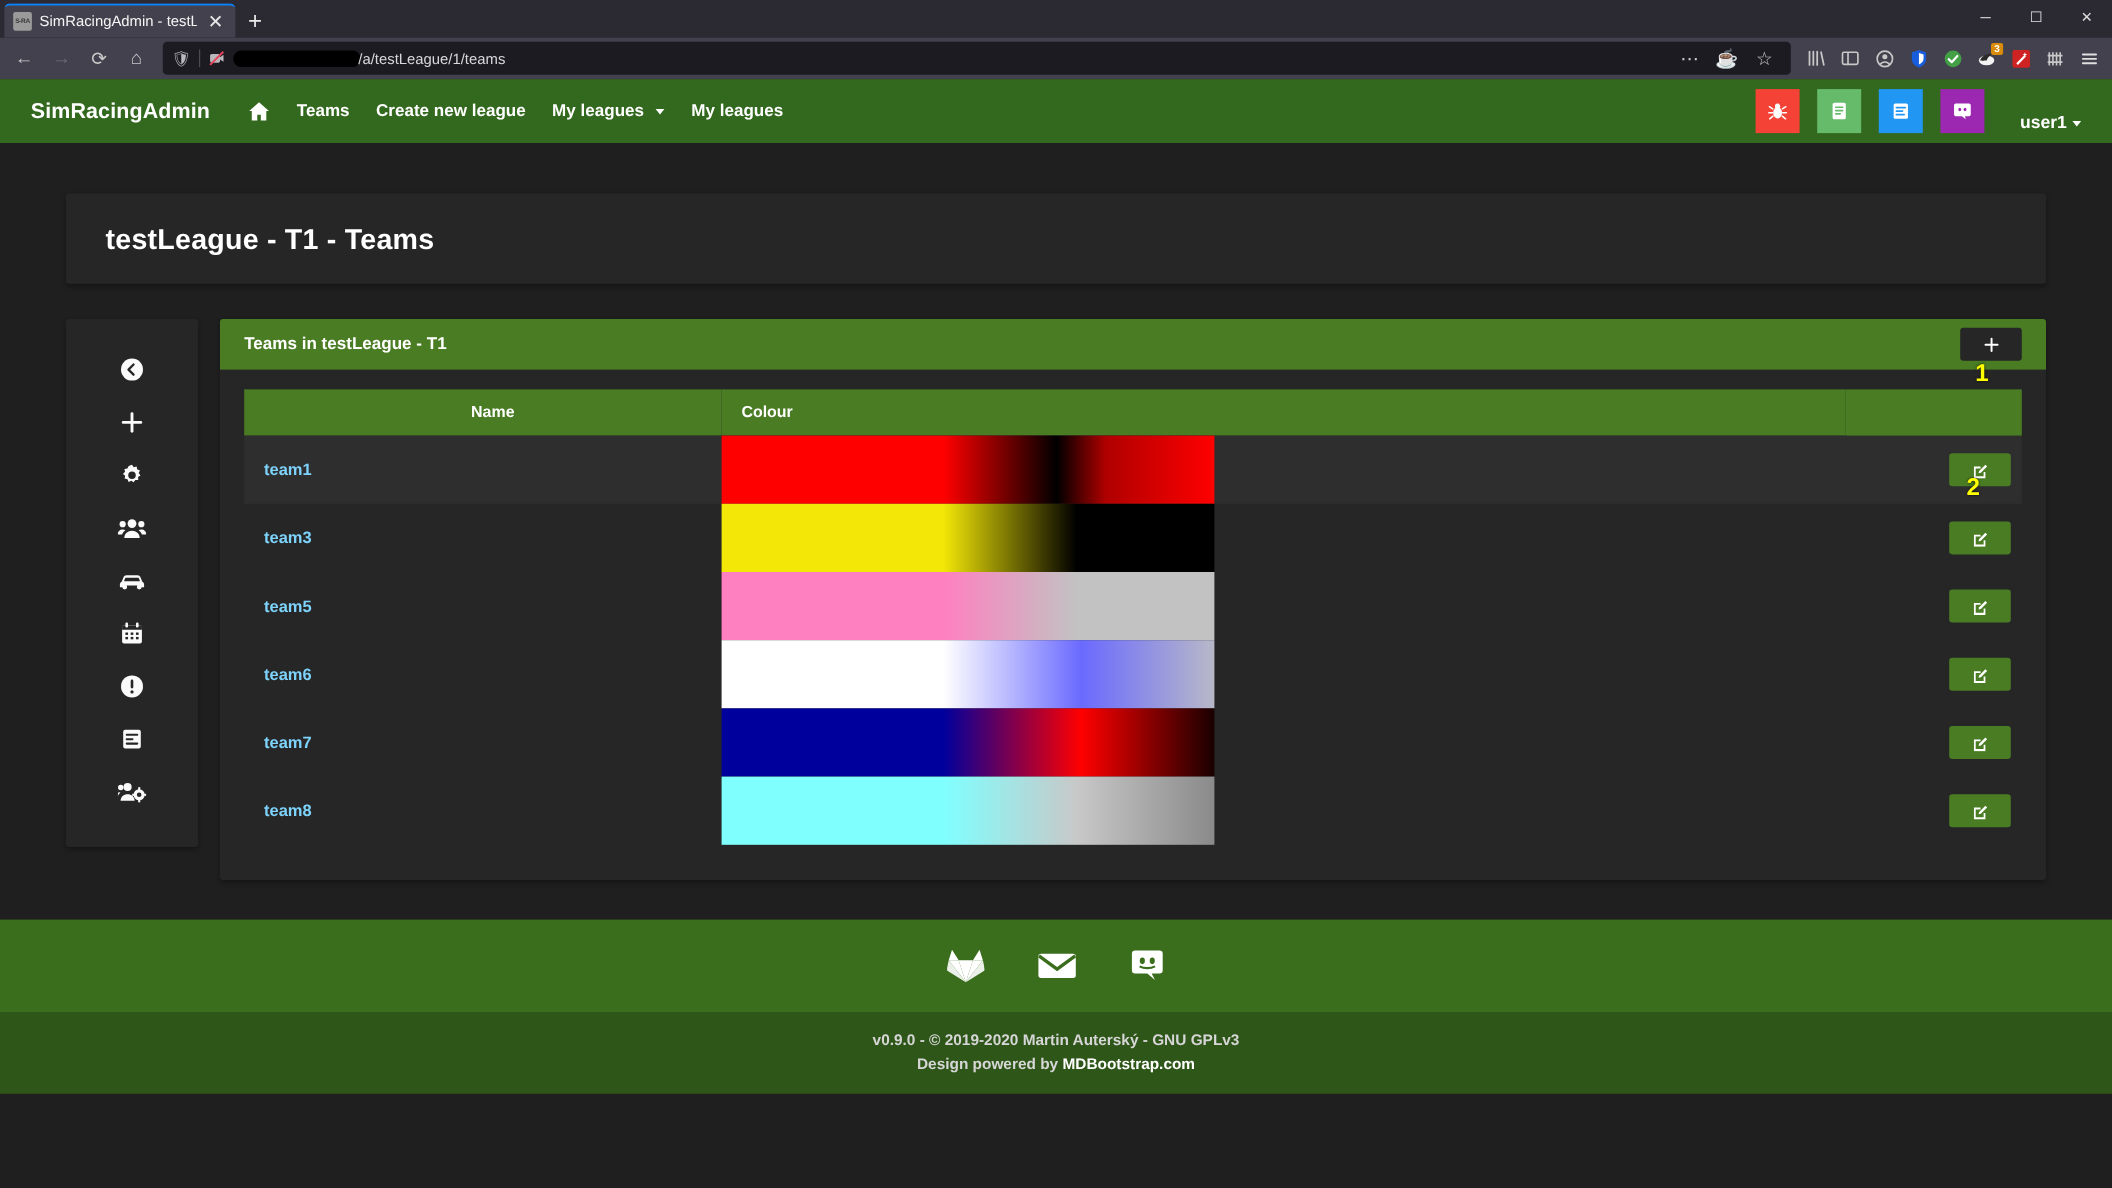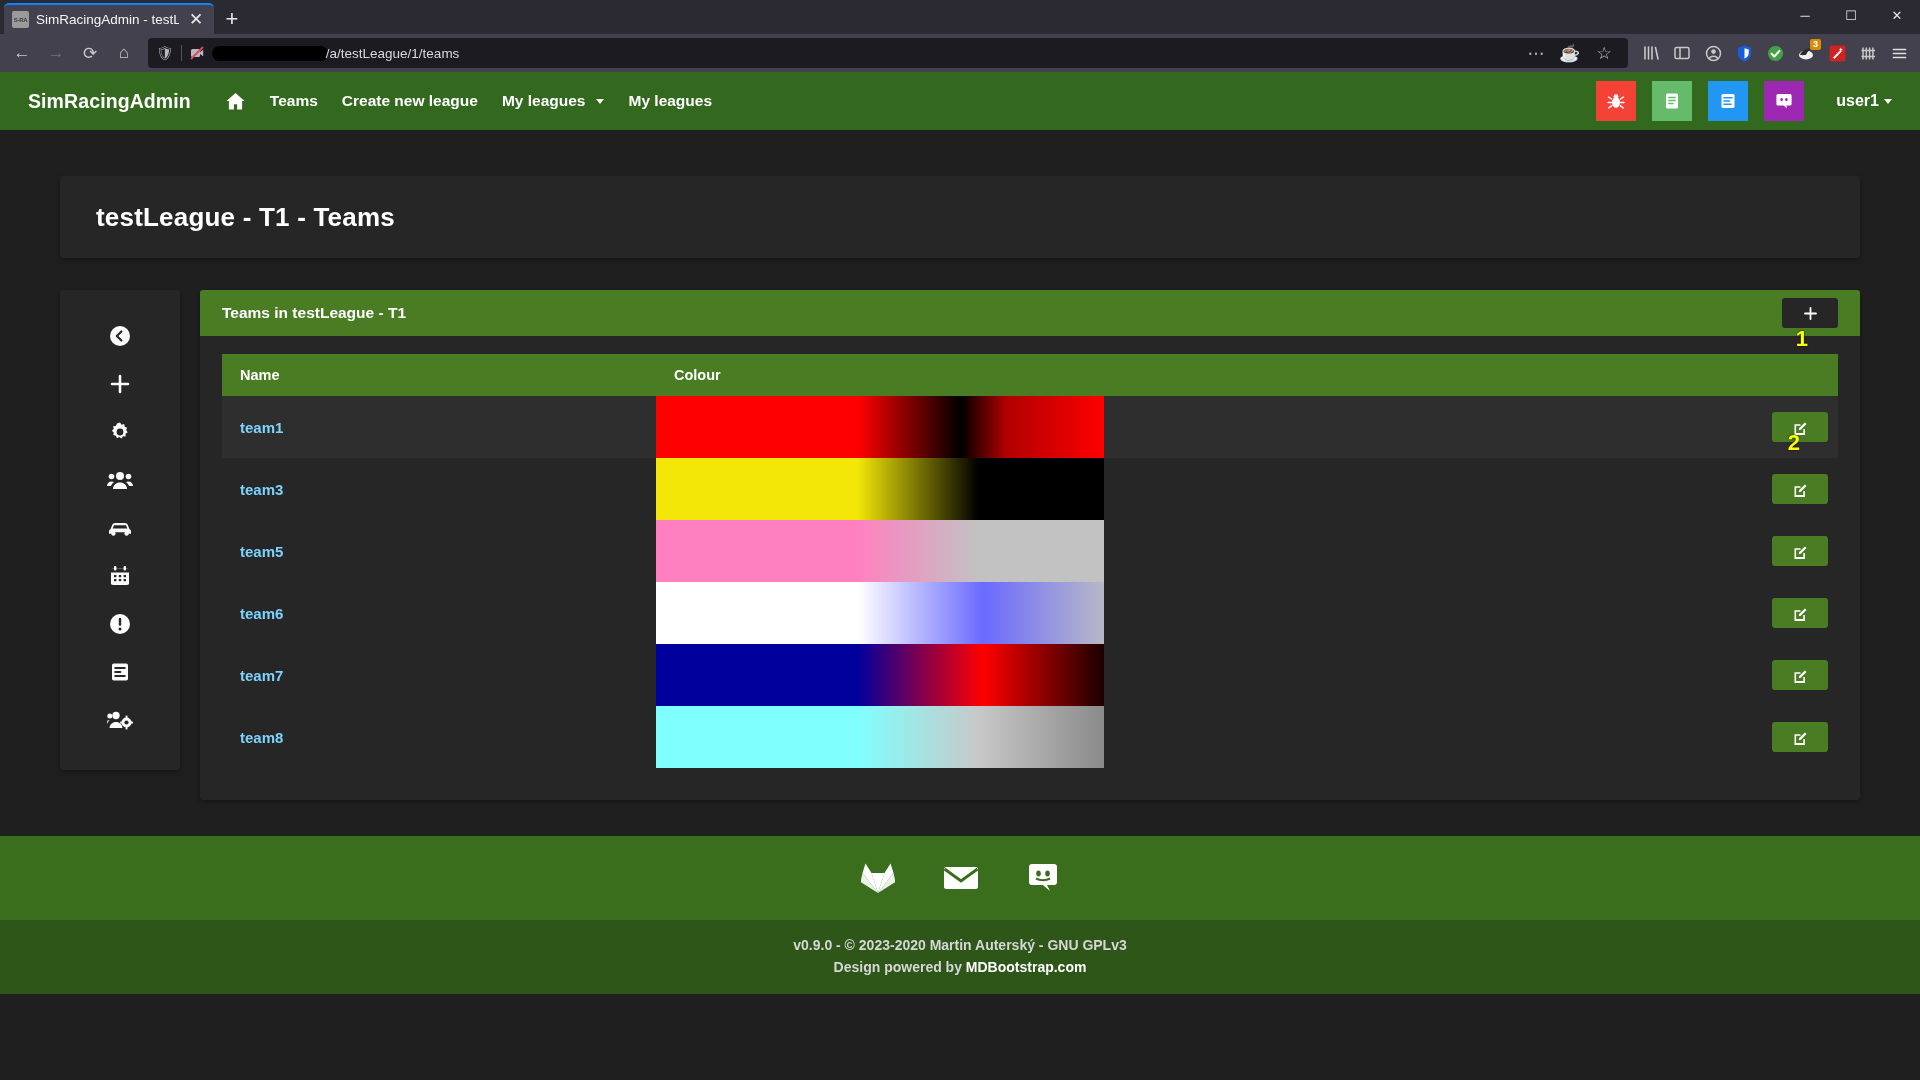--- a/index.html
+++ b/index.html
@@ -94,21 +94,21 @@
   .nav-links { display: flex; align-items: center; gap: 0; }
   .nav-link {
     color: #ffffff; font-size: 15.5px; font-weight: bold; padding: 0 12px;
     display: flex; align-items: center; gap: 6px; white-space: nowrap;
   }
   .caret {
     width: 0; height: 0; border-left: 4.5px solid transparent;
     border-right: 4.5px solid transparent; border-top: 5px solid #ffffff;
     margin-left: 5px;
   }
-  .navbar-right { margin-left: auto; display: flex; align-items: center; gap: 16px; }
+  .navbar-right { margin-left: auto; display: flex; align-items: flex-end; gap: 16px; }
   .sq-btn {
     width: 40px; height: 40px; display: flex; align-items: center;
     justify-content: center; color: #ffffff;
   }
   .sq-btn.red { background: #f44336; }
   .sq-btn.green { background: #66bb6a; }
   .sq-btn.blue { background: #2196f3; }
   .sq-btn.purple { background: #9c27b0; }
   .user-menu {
     color: #ffffff; font-size: 16px; font-weight: bold; display: flex;
@@ -163,21 +163,21 @@
   }
   .annot-1 { right: 52px; top: 36px; }
 
   .tbl-wrap { padding: 18px 22px 32px 22px; }
   table { width: 100%; border-collapse: collapse; table-layout: fixed; }
   thead tr { background: #4a7c23; }
   th {
     color: #ffffff; font-size: 14.5px; font-weight: bold; text-align: left;
     padding: 13px 0 13px 18px; height: 42px;
   }
-  th.col-name { width: 434px; }
+  th.col-name { width: 434px; text-align: center; }
   th.col-colour { width: auto; }
   th.col-act { width: 160px; }
   tbody tr { height: 62px; }
   tbody tr.hover-row td { background: #2e2e2e; }
   td { padding: 0; vertical-align: middle; }
   td.name-cell {
     color: #7dd3fc; font-size: 15px; font-weight: bold; padding-left: 18px;
   }
   td.colour-cell { padding: 0; }
   .swatch { height: 62px; width: 448px; display: block; }
@@ -623,18 +623,18 @@
     <a class="footer-icon">
       <svg width="32" height="32" viewBox="0 0 32 32">
           <path d="M5 2h22a3 3 0 0 1 3 3v15a3 3 0 0 1-3 3h-7l3 6-7-6H5a3 3 0 0 1-3-3V5a3 3 0 0 1 3-3z" fill="#fff"></path>
           <ellipse cx="11.5" cy="11.5" rx="2.3" ry="3" fill="#3a6e1d"></ellipse>
           <ellipse cx="20.5" cy="11.5" rx="2.3" ry="3" fill="#3a6e1d"></ellipse>
           <path d="M9 16.5c4 2.2 10 2.2 14 0" fill="none" stroke="#3a6e1d" stroke-width="2"></path>
         </svg>
     </a>
   </div>
   <div class="footer-bottom">
-    <div class="footer-line">v0.9.0 - © 2023-2020 Martin Auterský - GNU GPLv3</div>
+    <div class="footer-line">v0.9.0 - © 2019-2020 Martin Auterský - GNU GPLv3</div>
     <div class="footer-line">
       <span>Design powered by </span><strong>MDBootstrap.com</strong>
     </div>
   </div>
 </div>
 
 </body></html>

